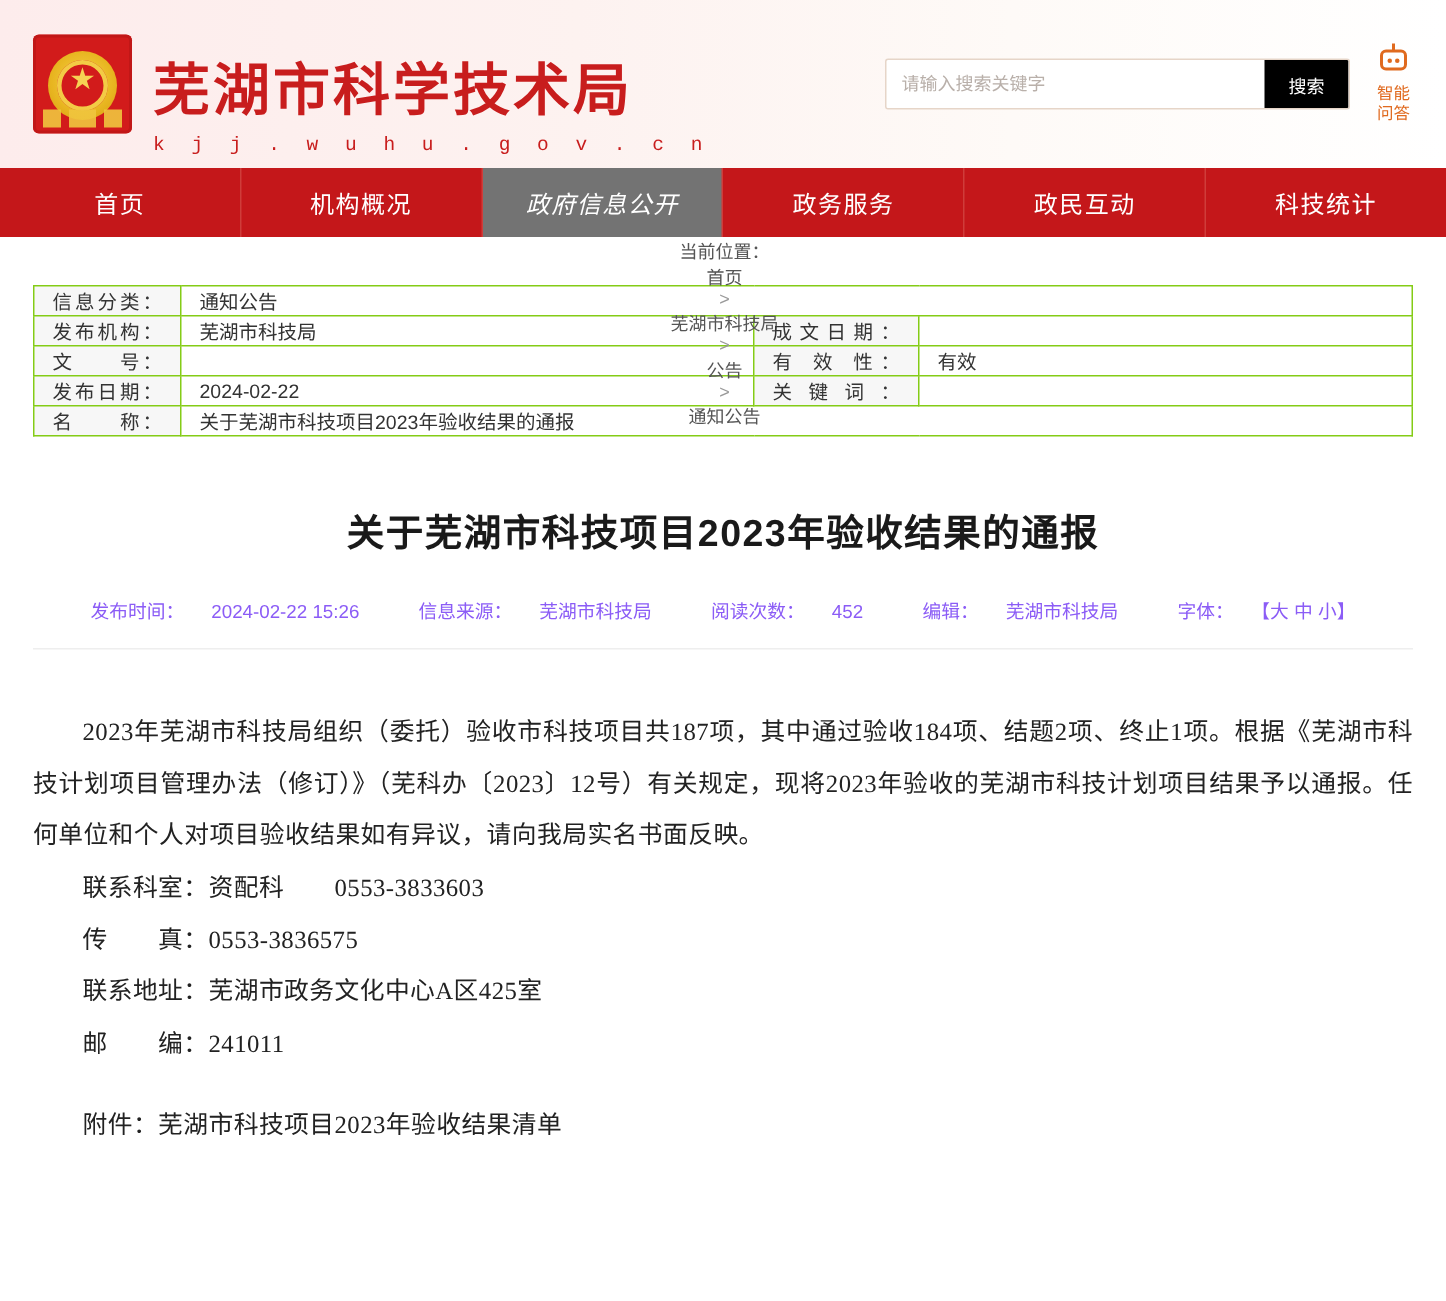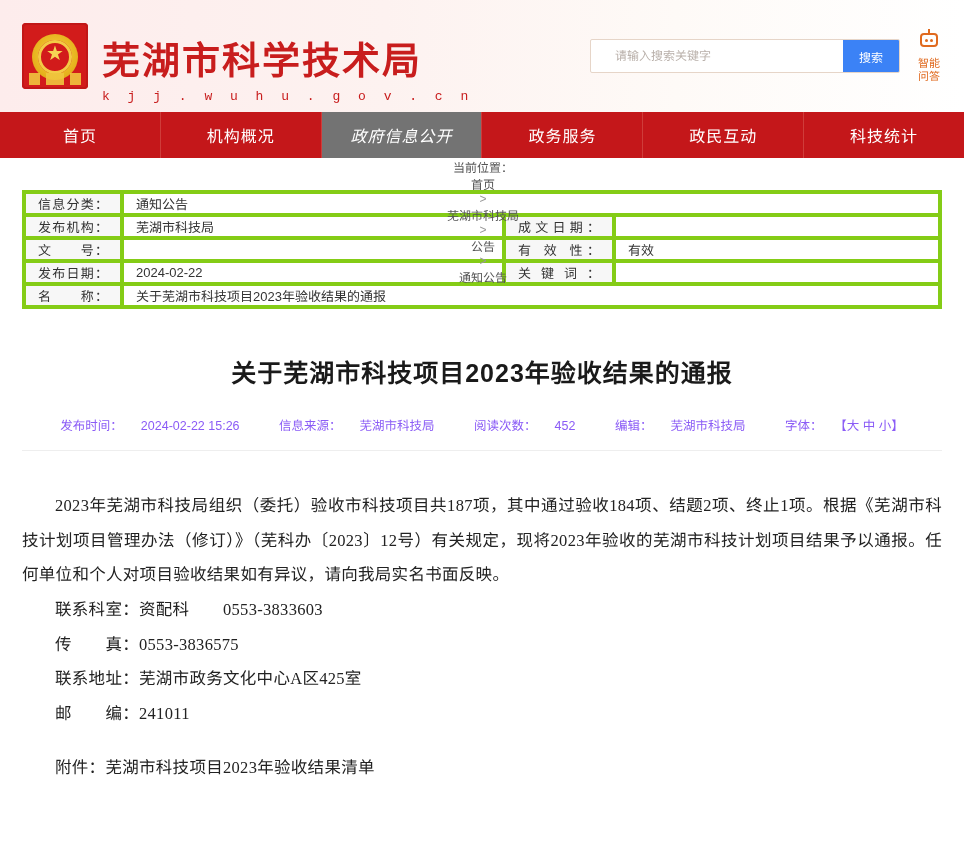--- a/index.html
+++ b/index.html
@@ -88,36 +88,35 @@
     gap: 16px;
   }
   .searchbox {
     display: flex;
     width: 310px;
     height: 34px;
     border: 1px solid #e6d5c8;
     background: #fff;
     border-radius: 2px;
     overflow: hidden;
-    padding-left: 14px;
   }
   .searchbox input {
     flex: 1;
     border: none;
     outline: none;
     padding: 0 10px;
     font-size: 12px;
     color: #333;
     background: transparent;
     font-family: "Liberation Sans", sans-serif;
   }
   .searchbox input::placeholder { color: #b9b0aa; }
   .search-btn {
     width: 56px;
-    background: #3b82f6;
+    background: #000000;
     border: none;
     color: #fff;
     font-size: 12px;
     cursor: pointer;
     font-family: "Liberation Sans", sans-serif;
   }
   .robot {
     display: flex; align-items: center; gap: 4px; flex-direction: column;
   }
   .robot-icon {
@@ -194,21 +193,21 @@
   
   table.info {
     width: 100%;
     border-collapse: collapse;
     border: 1px solid #e3e3e3;
     font-size: 13px;
     color: #333;
     table-layout: fixed;
   }
   table.info td {
-    border: 4px solid #84cc16;
+    border: 1px solid #84cc16;
     height: 20px;
     padding: 0 12px;
     vertical-align: middle;
   }
   td.lbl {
     width: 98px;
     background: #f7f7f7;
     color: #333;
     text-align: justify;
     text-align-last: justify;

